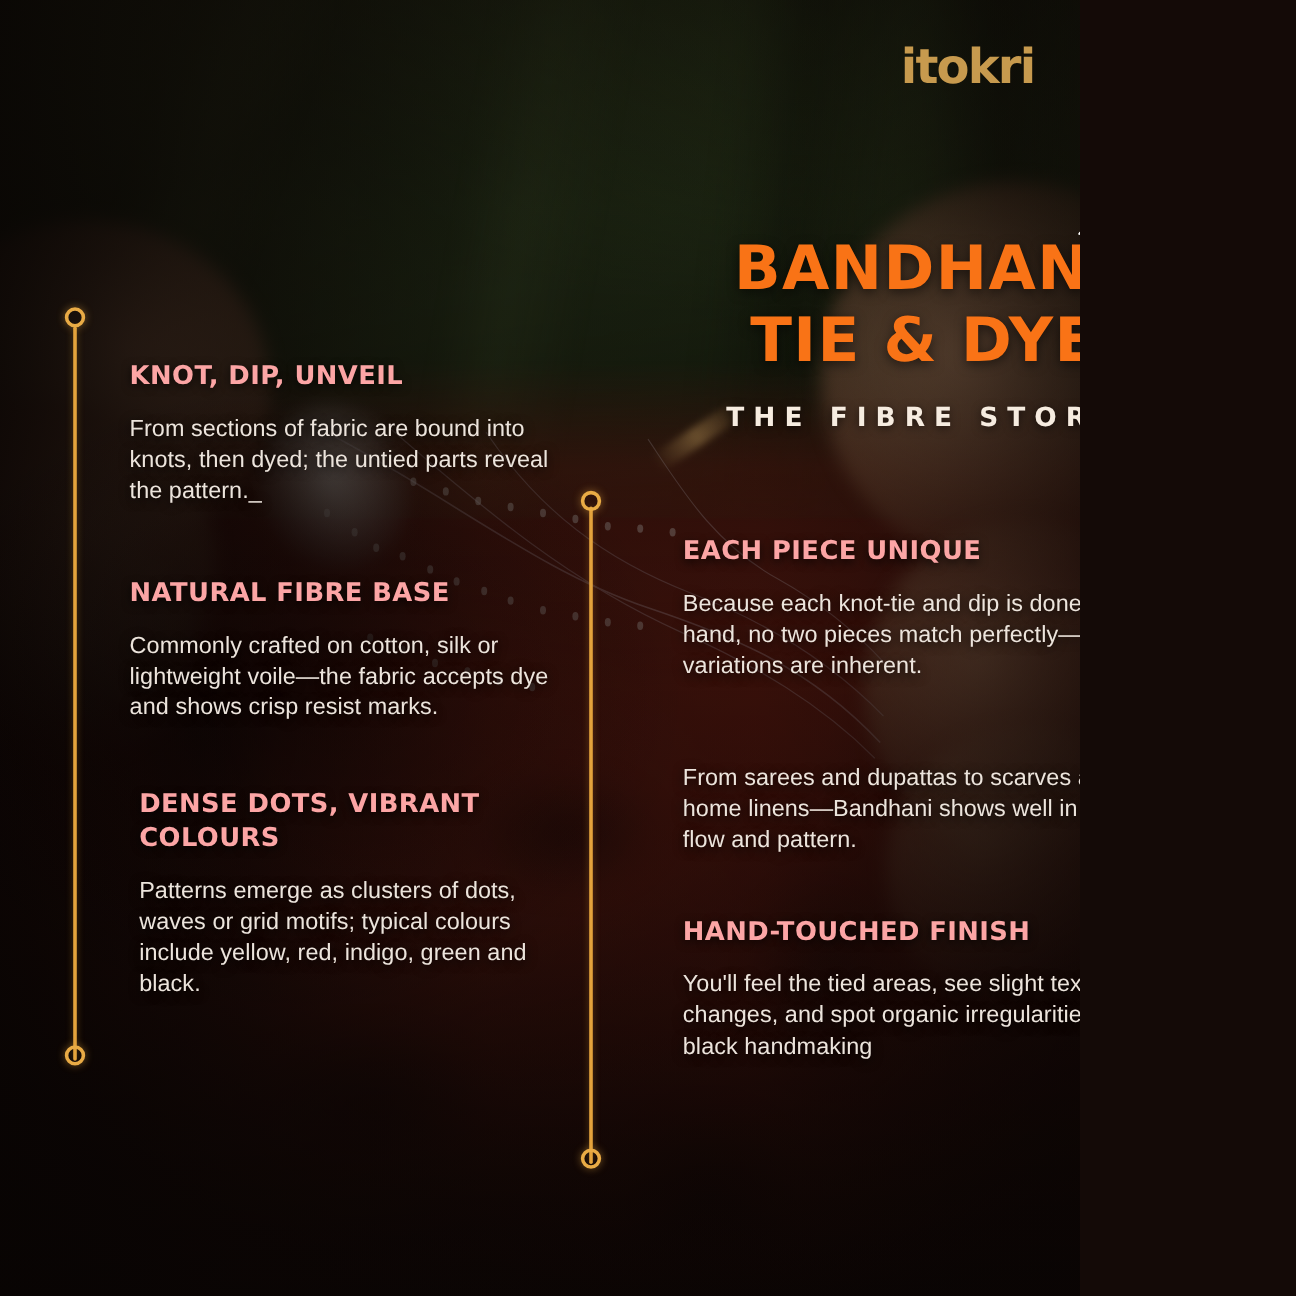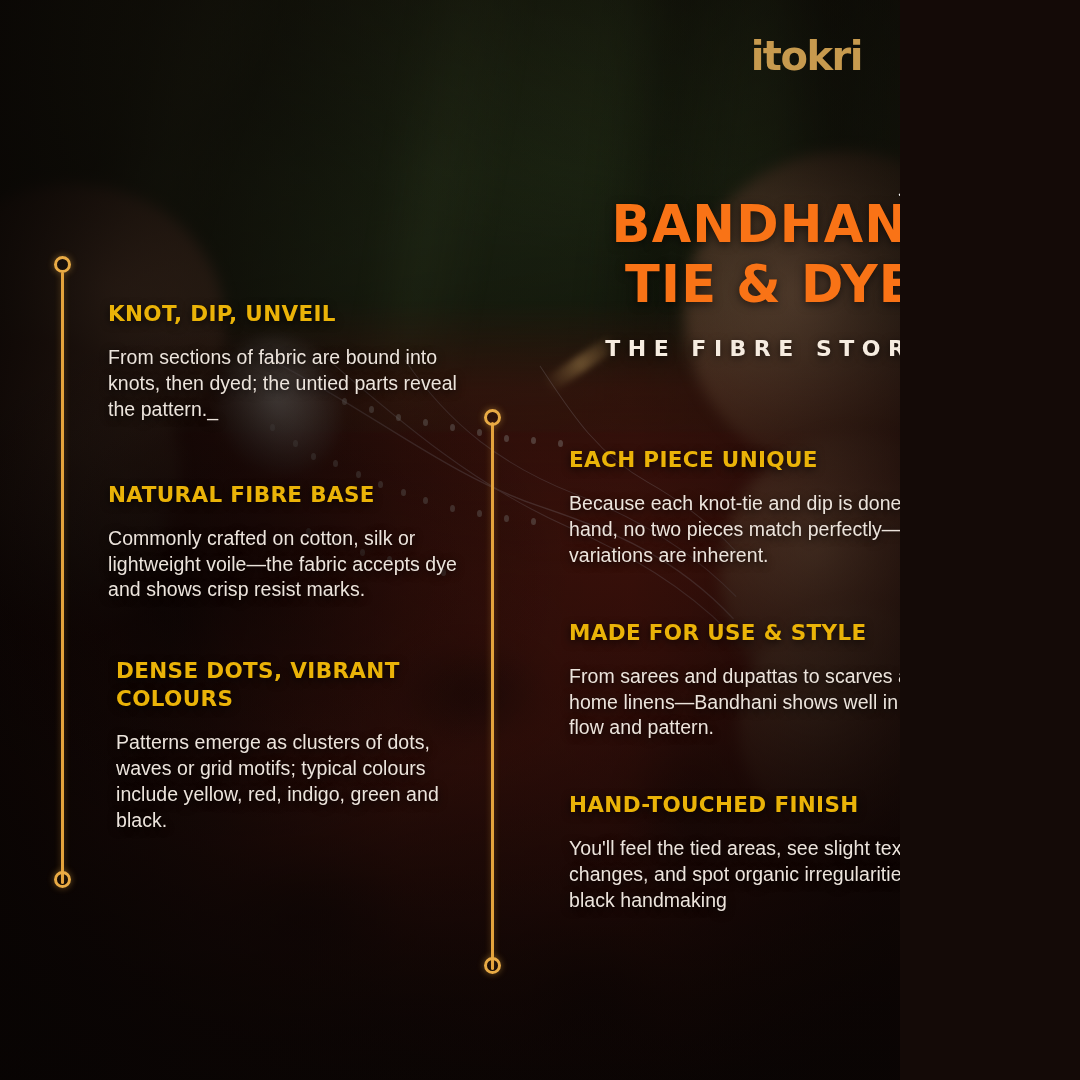--- a/index.html
+++ b/index.html
@@ -149,21 +149,21 @@
   .node-r-top { left:484px; top:409px; }
   .node-r-bot { left:484px; top:957px; }
 
   
   .col { position:absolute; }
   .col-left  { left:106px; top:300px;  width:360px; }
   .col-right { left:541px; top:446px;  width:404px;margin-left:28px; }
 
   .block { margin-bottom:6px; }
   .b-head {
-    color:#eab308; font-weight:700; font-size:21.5px; line-height:1.30;
+    color:#fca5a5; font-weight:700; font-size:21.5px; line-height:1.30;
     letter-spacing:.35px; font-family:"DejaVu Sans", sans-serif;
     text-shadow:0 2px 8px rgba(0,0,0,.75);
   }
   .b-body {
     margin-top:17px; color:#ece4dc; font-size:19.5px; line-height:1.33;
     letter-spacing:.05px; font-family:"Liberation Sans", sans-serif;
     text-shadow:0 2px 9px rgba(0,0,0,.8);
   }
   .gap-a { height:52px; }
   .gap-b { height:48px; }
@@ -327,21 +327,20 @@
 
     <div class="col col-right">
 
       <div class="block">
         <div class="b-head">EACH PIECE UNIQUE</div>
         <div class="b-body">Because each knot-tie and dip is done by hand, no two pieces match perfectly—variations are inherent.</div>
       </div>
       <div class="gap-r"></div>
 
       <div class="block">
-        <div class="b-head">MADE FOR USE &amp; STYLE</div>
         <div class="b-body">From sarees and dupattas to scarves and home linens—Bandhani shows well in drape, flow and pattern.</div>
       </div>
       <div class="gap-r"></div>
 
       <div class="block">
         <div class="b-head">HAND-TOUCHED FINISH</div>
         <div class="b-body">You'll feel the tied areas, see slight texture changes, and spot organic irregularities that black handmaking</div>
       </div>
 
     </div>

